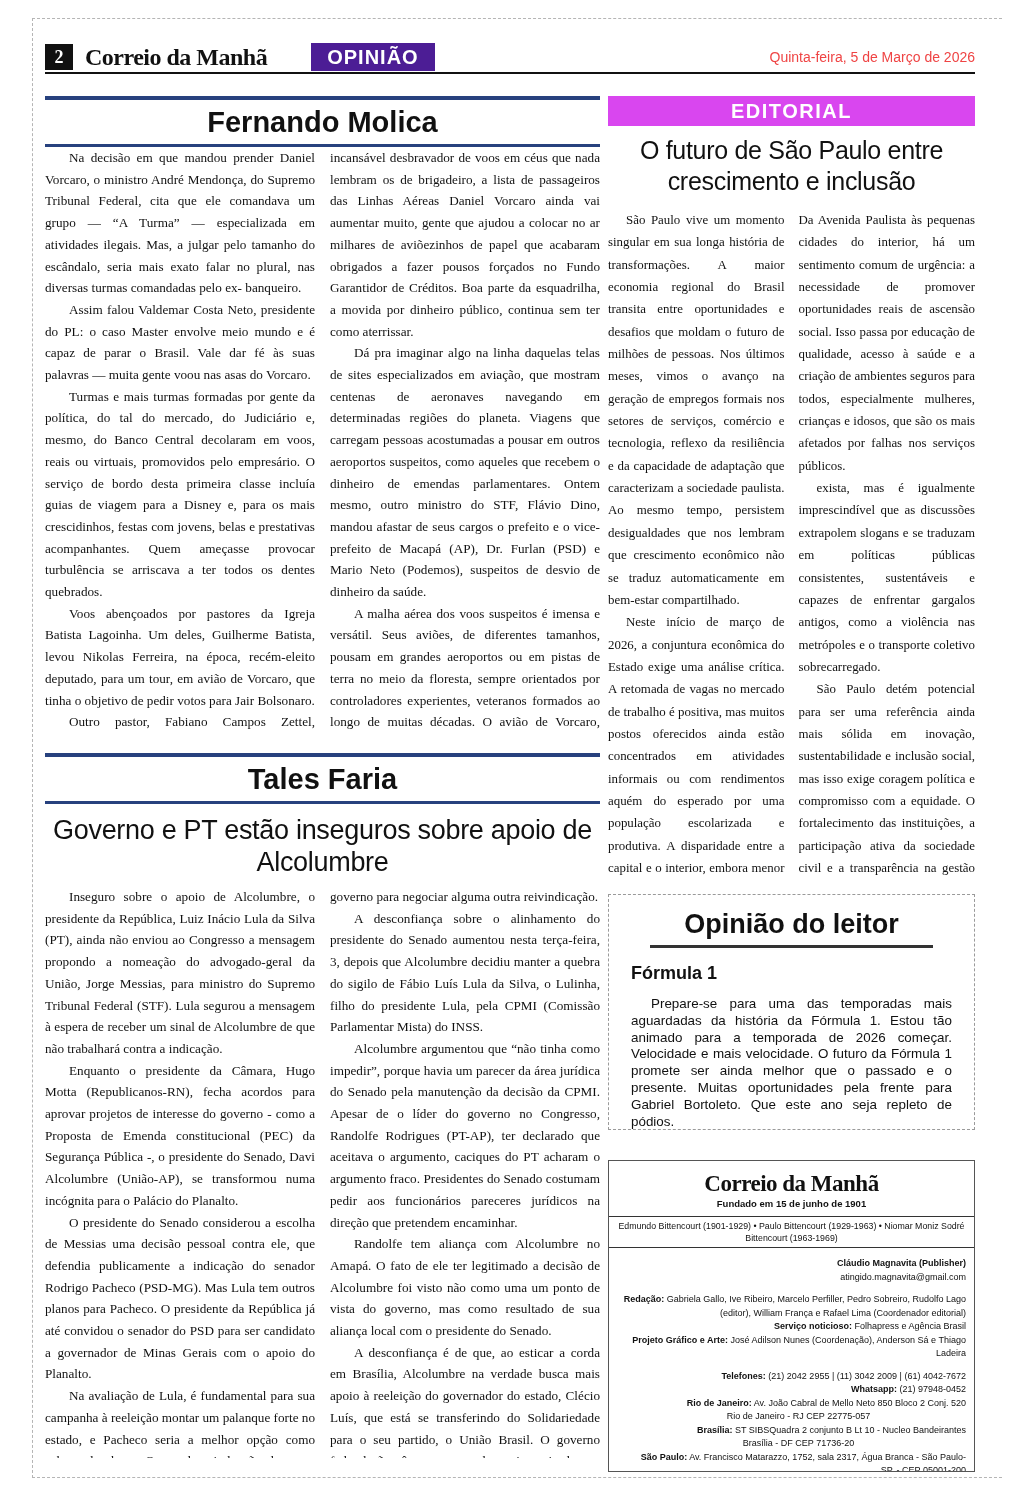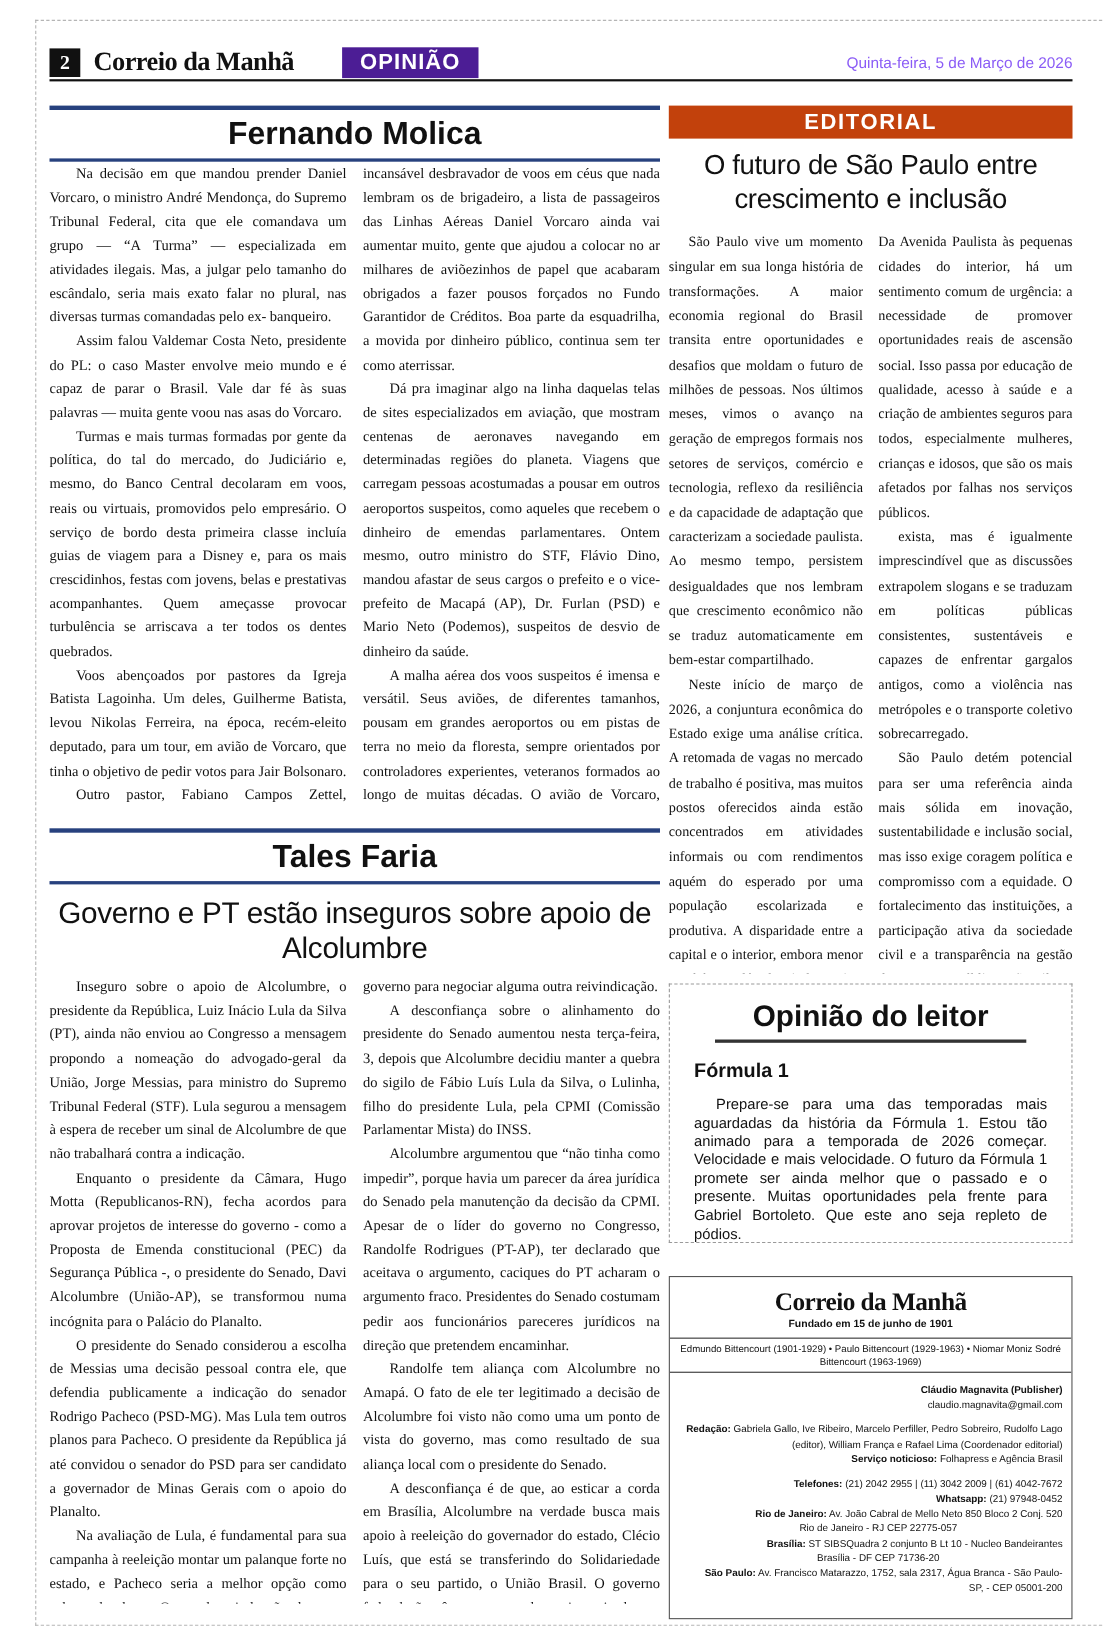--- a/index.html
+++ b/index.html
@@ -8,21 +8,21 @@
   .page { position:relative; width:1010px; height:1488px; background:#fff; overflow:hidden; }
   .frame { position:absolute; left:32px; top:18px; width:970px; height:1460px;
            border-left:1px dashed #b5b5b5; border-top:1px dashed #b5b5b5; border-bottom:1px dashed #b5b5b5; }
   .content { position:absolute; left:45px; top:44px; width:930px; }
 
   
   .topbar { display:flex; align-items:center; height:30px; border-bottom:2px solid #111; padding-bottom:2px; }
   .pagenum { width:28px; height:26px; background:#111; color:#fff; font:bold 18px/26px "Liberation Serif", serif; text-align:center; }
   .brand { font:bold 24px/26px "Liberation Serif", serif; letter-spacing:-0.5px; margin-left:12px; }
   .section-box { background:#4c1d95; color:#fff; font:bold 20px/26px "Liberation Sans", sans-serif; letter-spacing:1px; padding:1px 16px; margin-left:44px; }
-  .dateline { margin-left:auto; font:14px/26px "Liberation Sans", sans-serif; color:#8b5cf6; }
+  .dateline { margin-left:auto; font:14px/26px "Liberation Sans", sans-serif; color:#ef4444; }
 
   
   .main { display:flex; gap:8px; margin-top:22px; }
   .colL { width:555px; }
   .colR { width:367px; }
 
   
   .rule { height:4px; background:#27417e; }
   .rule.thin { height:3px; }
   .author-name { font:bold 29px/44px "Liberation Sans", sans-serif; text-align:center; }
@@ -32,21 +32,21 @@
   
   .article-body { display:flex; gap:15px; text-align:justify; }
   .article-body .bcol { flex:1; font:13.2px/21.7px "Liberation Serif", "DejaVu Serif", serif; overflow:hidden; }
   .article-body p { text-indent:24px; }
   .bcol.cont p:first-child { text-indent:0; }
   .molica-body .bcol { height:582px; }
   .faria-body .bcol { height:572px; }
   .faria-sec { margin-top:24px; }
 
   
-  .ed-label { background:#c2410c; color:#fff; text-align:center; font:bold 20px/30px "Liberation Sans", sans-serif; letter-spacing:1.5px; height:30px; }
+  .ed-label { background:#d946ef; color:#fff; text-align:center; font:bold 20px/30px "Liberation Sans", sans-serif; letter-spacing:1.5px; height:30px; }
   .ed-head { font:400 25px/31px "Liberation Sans", sans-serif; text-align:center; margin:9px 0 12px; letter-spacing:-0.3px; }
   .ed-body { display:flex; gap:14px; text-align:justify; }
   .ed-body .bcol { flex:1; font:12.9px/22.35px "Liberation Serif", "DejaVu Serif", serif; height:676px; overflow:hidden; }
   .ed-body p { text-indent:18px; }
 
   
   .reader-box { border:1px dashed #9a9a9a; margin-top:9px; padding:14px 22px 10px; height:236px; overflow:hidden; }
   .reader-title { font:bold 27px/30px "Liberation Sans", sans-serif; text-align:center; padding-bottom:6px; border-bottom:3px solid #333; width:88%; margin:0 auto 14px; }
   .letter-title { font:bold 18px/22px "Liberation Sans", sans-serif; margin:4px 0 12px; }
   .letter-body { font:13.4px/16.8px "Liberation Sans", sans-serif; text-align:justify; }
@@ -151,26 +151,27 @@
 
         </div>
 
         <div class="imprint">
           <div class="imp-name">Correio da Manhã</div>
           <div class="imp-founded">Fundado em 15 de junho de 1901</div>
           <div class="imp-founders">Edmundo Bittencourt (1901-1929)  •  Paulo Bittencourt (1929-1963)  •  Niomar Moniz Sodré Bittencourt (1963-1969)</div>
 
           <div class="imp-block">
             <div class="imp-line"><b>Cláudio Magnavita (Publisher)</b></div>
-            <div class="imp-line">claudio.magnavita@gmail.com</div>
+            <div class="imp-line">atingido.magnavita@gmail.com</div>
           </div>
 
           <div class="imp-block imp-center">
             <div class="imp-line"><b>Redação:</b> <span>Gabriela Gallo, Ive Ribeiro, Marcelo Perfiller, Pedro Sobreiro, Rudolfo Lago (editor), William França e Rafael Lima (Coordenador editorial)</span></div>
             <div class="imp-line"><b>Serviço noticioso:</b> <span>Folhapress e Agência Brasil</span></div>
+            <div class="imp-line"><b>Projeto Gráfico e Arte:</b> <span>José Adilson Nunes (Coordenação), Anderson Sá e Thiago Ladeira</span></div>
           </div>
 
           <div class="imp-block imp-left">
             <div class="imp-line"><b>Telefones:</b> <span>(21) 2042 2955 | (11) 3042 2009 | (61) 4042-7672</span></div>
             <div class="imp-line"><b>Whatsapp:</b> <span>(21) 97948-0452</span></div>
             <div class="imp-line"><b>Rio de Janeiro:</b> <span>Av. João Cabral de Mello Neto 850 Bloco 2 Conj. 520</span></div>
             <div class="imp-line imp-center">Rio de Janeiro - RJ CEP 22775-057</div>
             <div class="imp-line"><b>Brasília:</b> <span>ST SIBSQuadra 2 conjunto B Lt 10  -  Nucleo Bandeirantes</span></div>
             <div class="imp-line imp-center">Brasília - DF CEP 71736-20</div>
             <div class="imp-line"><b>São Paulo:</b> <span>Av. Francisco Matarazzo, 1752, sala 2317, Água Branca - São Paulo-SP, - CEP 05001-200</span></div>

